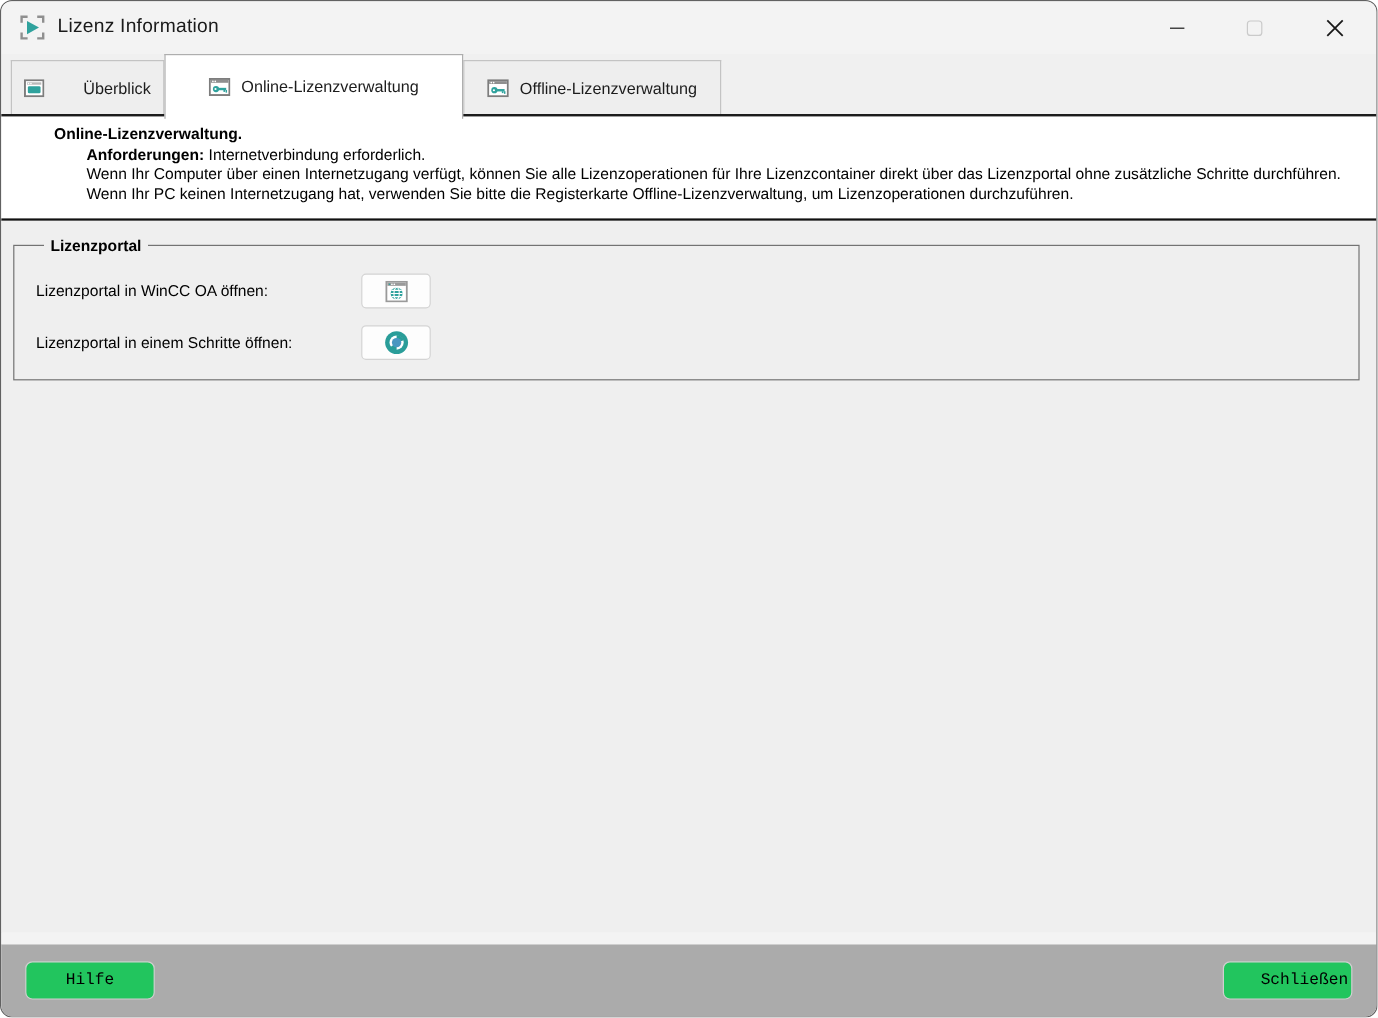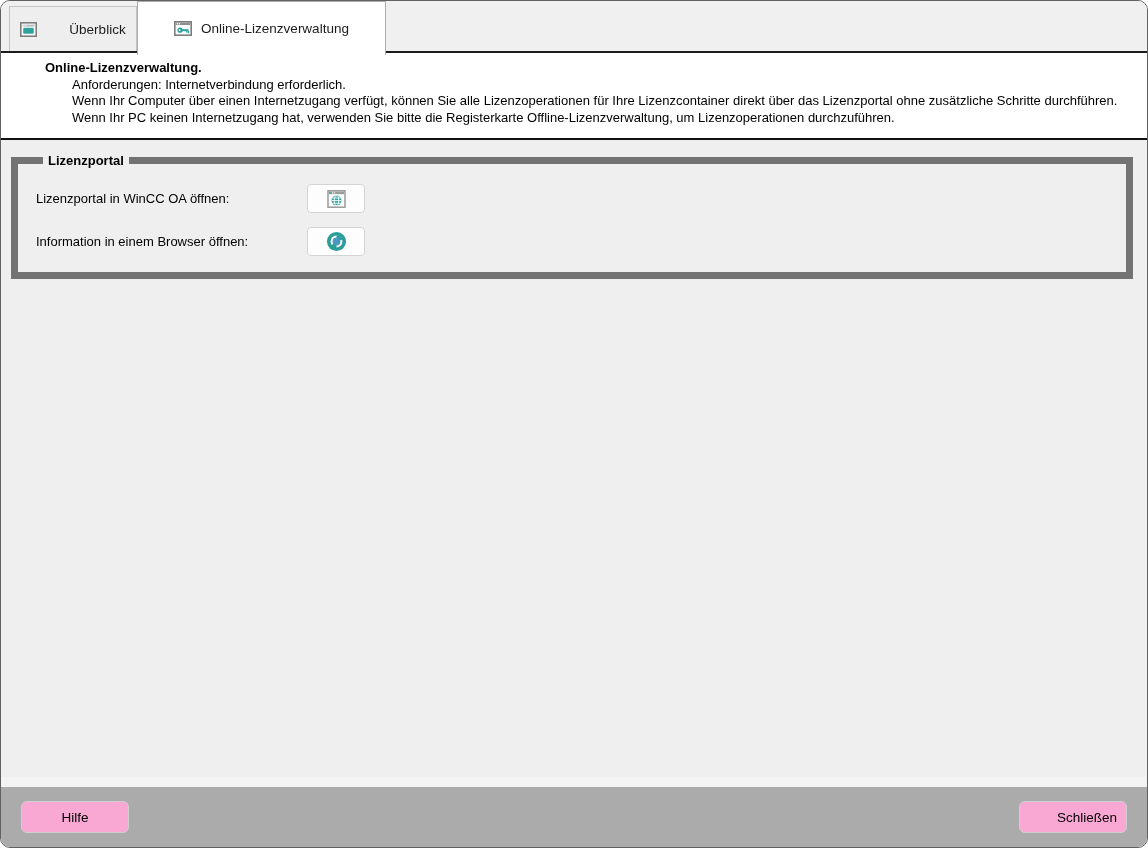--- a/index.html
+++ b/index.html
@@ -68,27 +68,27 @@
   .infopane {
     height: 87px; background: #ffffff;
     border-bottom: 2px solid #111111;
     padding: 7px 10px 0 44px;
     font-size: 13px; line-height: 16.5px; color: #000;
     flex: 0 0 auto;
     overflow: hidden;
   }
   .infopane .head { font-weight: bold; }
   .infopane .indent { margin-left: 27px; white-space: nowrap; }
-  .infopane b { font-weight: normal; }
+  .infopane b { font-weight: bold; }
 
   
   .content { flex: 1 1 auto; background: #efefef; padding-top: 5px; }
 
   fieldset.group {
-    border: 7px solid #737373;
+    border: 1px solid #737373;
     margin: 8px 14px 0 10px;
     padding: 2px 0 16px 18px;
   }
   fieldset.group legend {
     font-size: 13px; font-weight: bold; color: #000;
     padding: 0 5px; margin-left: 7px;
   }
   .grow { display: flex; align-items: center; margin-top: 14px; gap: 12px; }
   .grow .glabel { width: 259px; font-size: 13px; color: #000; }
   .icon-btn {
@@ -103,35 +103,60 @@
   
   .footer-sep { height: 10px; background: #f3f3f3; flex: 0 0 auto; }
   .footer {
     height: 60px; background: #ababab;
     display: flex; align-items: center;
     flex: 0 0 auto;
     border-radius: 0 0 9px 9px;
   }
   .footer-btn {
     width: 108px; height: 32px;
-    background: #f9a8d4;
+    background: #22c55e;
     border: 1px solid #cfcfcf;
     border-radius: 6px;
     font-size: 13.5px; color: #000;
-    font-family: Liberation Sans, sans-serif;
+    font-family: Liberation Mono, monospace;
     cursor: default;
   }
   .help-btn { margin-left: 20px; }
   .close-dialog-btn { margin-left: auto; margin-right: 20px; padding-left: 28px; }
 </style>
 </head>
 <body>
 
 <div class="window">
 
+  <div class="titlebar">
+    <svg class="app-icon" viewBox="0 0 22 22">
+      <g stroke="#8f8f8f" stroke-width="2" fill="none">
+        <path d="M7 2 H2 V7"></path>
+        <path d="M15 2 H20 V7"></path>
+        <path d="M2 15 V20 H7"></path>
+        <path d="M20 15 V20 H15"></path>
+      </g>
+      <path d="M6.5 5.5 L16.5 11 L6.5 16.5 Z" fill="#2fa29d"></path>
+    </svg>
+    <span class="title">Lizenz Information</span>
+    <div class="win-controls">
+      <div class="win-btn">
+        <span class="min-glyph"></span>
+      </div>
+      <div class="win-btn">
+        <span class="max-glyph"></span>
+      </div>
+      <div class="win-btn close-btn">
+        <svg width="15" height="15" viewBox="0 0 14 14">
+          <path d="M1 1 L13 13 M13 1 L1 13" stroke="#1a1a1a" stroke-width="1.4" fill="none"></path>
+        </svg>
+      </div>
+    </div>
+  </div>
 
   <div class="tabbar">
     <div class="tab t1">
       <svg width="17" height="15" viewBox="0 0 17 15">
         <rect x="0.8" y="0.8" width="15.4" height="13.4" fill="#ffffff" stroke="#7d7d7d" stroke-width="1.6"></rect>
         <rect x="2.6" y="2.6" width="11.8" height="2" fill="#b9b9b9"></rect>
         <circle cx="3.8" cy="3.6" r="0.7" fill="#ffffff"></circle>
         <circle cx="5.8" cy="3.6" r="0.7" fill="#ffffff"></circle>
         <rect x="3.2" y="5.8" width="10.6" height="6" rx="1.2" fill="#2fa29d"></rect>
       </svg>
@@ -143,20 +168,34 @@
         <rect x="1.6" y="1.6" width="14.8" height="2.4" fill="#8f8f8f"></rect>
         <circle cx="3.4" cy="2.8" r="0.7" fill="#ffffff"></circle>
         <circle cx="5.4" cy="2.8" r="0.7" fill="#ffffff"></circle>
         <circle cx="6" cy="9.2" r="2.6" fill="#2fa29d"></circle>
         <circle cx="5.6" cy="9.2" r="0.9" fill="#ffffff"></circle>
         <rect x="8" y="8.2" width="6.5" height="2" fill="#2fa29d"></rect>
         <rect x="12.2" y="10" width="1.4" height="1.6" fill="#2fa29d"></rect>
         <rect x="14" y="10" width="1.2" height="2.2" fill="#2fa29d"></rect>
       </svg>
       <span>Online-Lizenzverwaltung</span>
+    </div>
+    <div class="tab t3">
+      <svg width="18" height="15" viewBox="0 0 18 15">
+        <rect x="0.8" y="0.8" width="16.4" height="13.4" fill="#ffffff" stroke="#7d7d7d" stroke-width="1.6"></rect>
+        <rect x="1.6" y="1.6" width="14.8" height="2.4" fill="#8f8f8f"></rect>
+        <circle cx="3.4" cy="2.8" r="0.7" fill="#ffffff"></circle>
+        <circle cx="5.4" cy="2.8" r="0.7" fill="#ffffff"></circle>
+        <circle cx="6" cy="9.2" r="2.6" fill="#2fa29d"></circle>
+        <circle cx="5.6" cy="9.2" r="0.9" fill="#ffffff"></circle>
+        <rect x="8" y="8.2" width="6.5" height="2" fill="#2fa29d"></rect>
+        <rect x="12.2" y="10" width="1.4" height="1.6" fill="#2fa29d"></rect>
+        <rect x="14" y="10" width="1.2" height="2.2" fill="#2fa29d"></rect>
+      </svg>
+      <span>Offline-Lizenzverwaltung</span>
     </div>
   </div>
 
   <div class="infopane">
     <div class="head">Online-Lizenzverwaltung.</div>
     <div class="indent"><b>Anforderungen:</b><span> Internetverbindung erforderlich.</span></div>
     <div class="indent">Wenn Ihr Computer über einen Internetzugang verfügt, können Sie alle Lizenzoperationen für Ihre Lizenzcontainer direkt über das Lizenzportal ohne zusätzliche Schritte durchführen.</div>
     <div class="indent">Wenn Ihr PC keinen Internetzugang hat, verwenden Sie bitte die Registerkarte Offline-Lizenzverwaltung, um Lizenzoperationen durchzuführen.</div>
   </div>
 
@@ -175,21 +214,21 @@
             <circle cx="6.6" cy="2.9" r="0.7" fill="#ffffff"></circle>
             <circle cx="8.6" cy="2.9" r="0.7" fill="#ffffff"></circle>
             <circle cx="10.5" cy="10.6" r="5" fill="#2fa29d"></circle>
             <ellipse cx="10.5" cy="10.6" rx="2.2" ry="5" fill="none" stroke="#ffffff" stroke-width="0.9"></ellipse>
             <path d="M5.5 10.6 H15.5 M6.2 8 H14.8 M6.2 13.2 H14.8" stroke="#ffffff" stroke-width="0.9" fill="none"></path>
           </svg>
         </button>
       </div>
 
       <div class="grow">
-        <span class="glabel">Information in einem Browser öffnen:</span>
+        <span class="glabel">Lizenzportal in einem Schritte öffnen:</span>
         <button class="icon-btn">
           <svg width="21" height="21" viewBox="0 0 22 22">
             <circle cx="11" cy="11" r="10" fill="#2a9d99"></circle>
             <circle cx="11" cy="11" r="6.2" fill="#ffffff"></circle>
             <path d="M11 11 L4.9 15.5 A7.6 7.6 0 0 0 11 18.6 Z" fill="#2a9d99"></path>
             <path d="M11 4.4 L11 11 L17.4 9 A7.6 7.6 0 0 0 11 4.4 Z" fill="#2a9d99"></path>
             <circle cx="11" cy="11" r="4.1" fill="#4a97c0"></circle>
           </svg>
         </button>
       </div>

